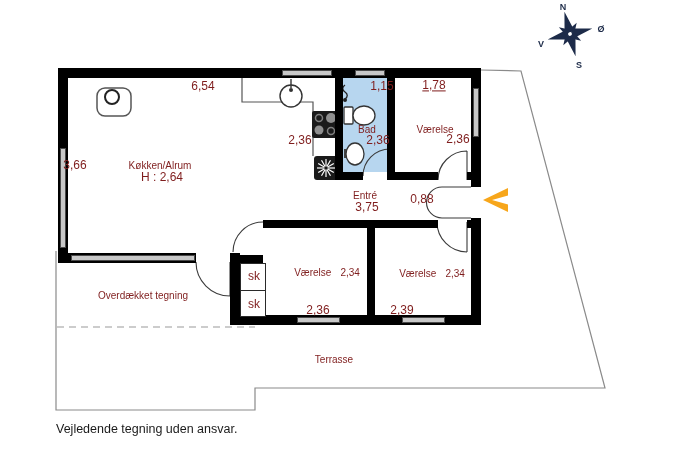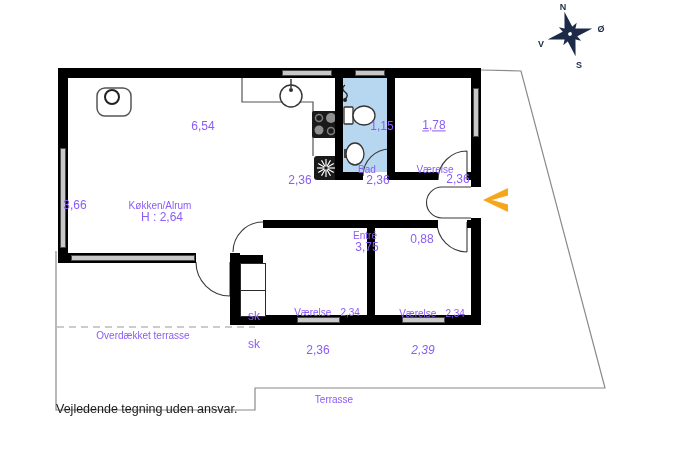--- a/index.html
+++ b/index.html
@@ -2,21 +2,21 @@
 <html style="--bath-fill: #b7d6ef; --arrow: #f7a61b; --compass: #1d2b49; --wall: #000000; --window-fill: #c8c8c8;"><head>
 <meta charset="utf-8">
 <style>
   html,body{margin:0;padding:0;background:#fff;}
   #plan{position:relative;width:687px;height:457px;background:#fff;overflow:hidden;
         font-family:"Liberation Sans",sans-serif;color:#111;}
   .wall{position:absolute;background:var(--wall,#000);}
   .win{position:absolute;background:var(--window-fill,#c8c8c8);border:1px solid #4a4a4a;box-sizing:border-box;}
   .fill{position:absolute;}
   .lbl{position:absolute;transform:translate(-50%,-50%);white-space:nowrap;
-       font-size:12px;line-height:1.1;color:#8b5cf6;margin-top:40px;}
+       font-size:12px;line-height:1.1;color:#7f1d1d;}
   .room{font-size:10px;}
   .lbl-left{position:absolute;white-space:nowrap;font-size:12.5px;color:#1a1a1a;}
   .cdir{position:absolute;transform:translate(-50%,-50%);font-size:9px;font-weight:bold;
         color:var(--compass,#1d2b49);}
   .closet{position:absolute;border:1.5px solid #2a2a2a;box-sizing:border-box;background:#fff;}
   .closet .div{position:absolute;left:0;right:0;top:50%;height:0;border-top:1.5px solid #2a2a2a;}
   svg{position:absolute;left:0;top:0;}
 </style>
 </head>
 <body>
@@ -129,38 +129,38 @@
 
   <div class="lbl" style="left:203px;top:87px;">6,54</div>
   <div class="lbl" style="left:382px;top:87px;">1,15</div>
   <div class="lbl" style="left:434px;top:86px;text-decoration:underline;">1,78</div>
   <div class="lbl" style="left:75px;top:166px;">3,66</div>
   <div class="lbl" style="left:300px;top:141px;">2,36</div>
   <div class="lbl" style="left:378px;top:141px;">2,36</div>
   <div class="lbl" style="left:458px;top:140px;">2,36</div>
   <div class="lbl" style="left:422px;top:200px;">0,88</div>
   <div class="lbl" style="left:318px;top:311px;">2,36</div>
-  <div class="lbl" style="left:423px;top:311px;font-style:italic;">2,39</div>
+  <div class="lbl" style="left:402px;top:311px;">2,39</div>
 
   <div class="lbl room" style="left:160px;top:165px;">Køkken/Alrum</div>
   <div class="lbl" style="left:162px;top:178px;">H : 2,64</div>
   <div class="lbl room" style="left:367px;top:129px;">Bad</div>
   <div class="lbl room" style="left:435px;top:129px;">Værelse</div>
   <div class="lbl room" style="left:365px;top:195px;">Entré</div>
   <div class="lbl" style="left:367px;top:208px;">3,75</div>
   <div class="lbl room" style="left:327px;top:272px;">
     <span>Værelse</span><span style="margin-left:9px;">2,34</span>
   </div>
   <div class="lbl room" style="left:432px;top:273px;">
     <span>Værelse</span><span style="margin-left:9px;">2,34</span>
   </div>
   <div class="lbl" style="left:254px;top:277px;">sk</div>
   <div class="lbl" style="left:254px;top:305px;">sk</div>
-  <div class="lbl room" style="left:143px;top:295px;">Overdækket terrasse</div>
+  <div class="lbl room" style="left:143px;top:295px;">Overdækket tegning</div>
   <div class="lbl room" style="left:334px;top:359px;">Terrasse</div>
 
   <div class="cdir" style="left:563px;top:7px;">N</div>
   <div class="cdir" style="left:601px;top:29px;">Ø</div>
   <div class="cdir" style="left:541px;top:44px;">V</div>
   <div class="cdir" style="left:579px;top:65px;">S</div>
 
-  <div class="lbl-left" style="left:56px;top:402px;text-align:right;">Vejledende tegning uden ansvar.</div>
+  <div class="lbl-left" style="left:56px;top:422px;text-align:right;">Vejledende tegning uden ansvar.</div>
 </div>
 
 </body></html>

